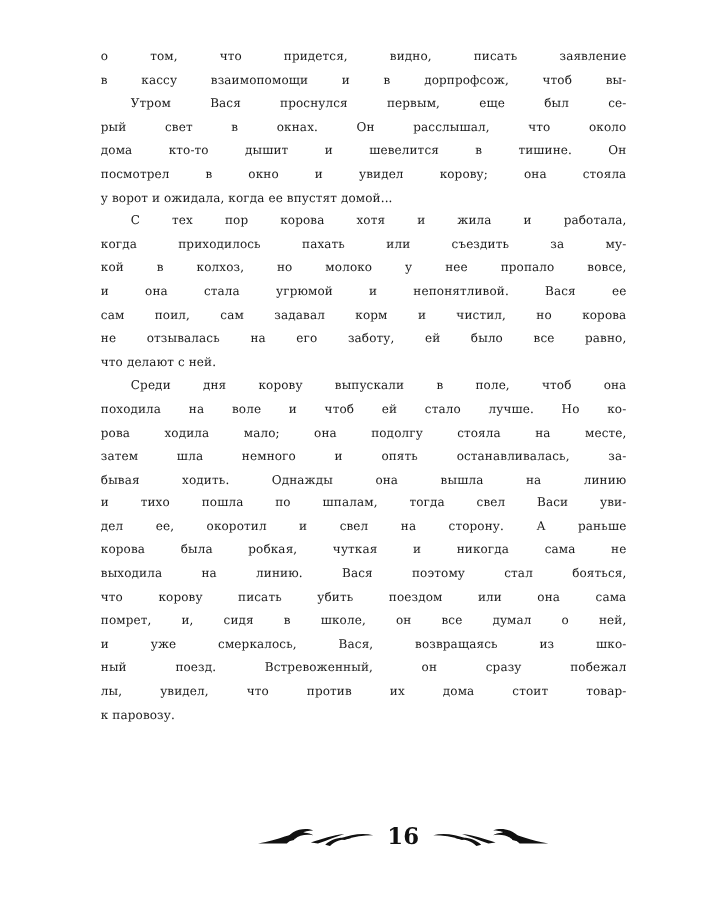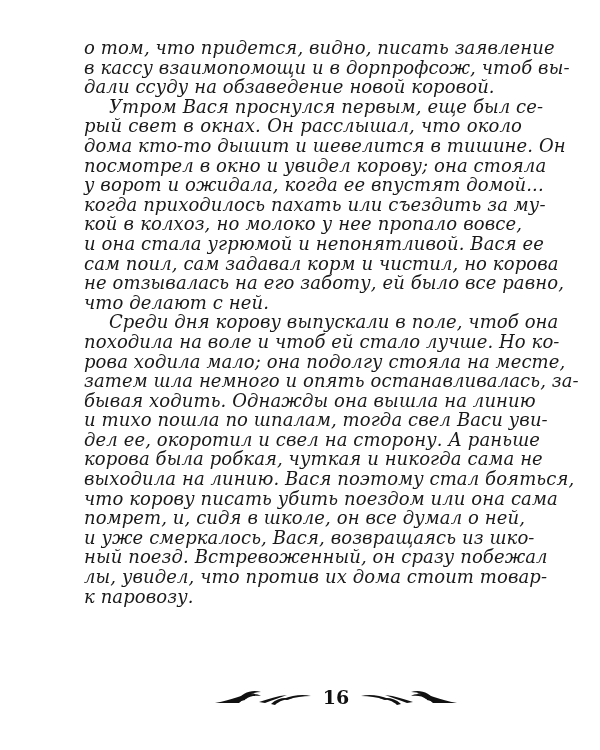--- a/index.html
+++ b/index.html
@@ -13,26 +13,25 @@
   }
   .page-text {
     position: absolute;
     left: 84px;
     top: 38px;
     width: 438px;
   }
   .line {
     height: 19.6px;
     line-height: 19.6px;
-    font-size: 18px;
+    font-size: 10px;
     white-space: nowrap;
     text-align: justify;
     text-align-last: justify;
     letter-spacing: 0.1px;
-    font-style: italic;
   }
   .line.indent { padding-left: 25px; }
   .line.last { text-align-last: left; }
   .footer {
     position: absolute;
     left: 0; width: 600px;
     top: 682px;
     height: 30px;
     display: flex;
     align-items: center;
@@ -50,32 +49,32 @@
   .ornament svg { display: block; }
 </style>
 </head>
 <body>
 
 <div class="page-text">
 
   <div>
     <div class="line">о том, что придется, видно, писать заявление</div>
     <div class="line">в кассу взаимопомощи и в дорпрофсож, чтоб вы-</div>
-    <div class="line last">дали ссуду на обзаведение новой коровой.</div>
   </div>
 
   <div>
     <div class="line indent">Утром Вася проснулся первым, еще был се-</div>
     <div class="line">рый свет в окнах. Он расслышал, что около</div>
     <div class="line">дома кто-то дышит и шевелится в тишине. Он</div>
     <div class="line">посмотрел в окно и увидел корову; она стояла</div>
     <div class="line last">у ворот и ожидала, когда ее впустят домой...</div>
   </div>
 
   <div>
+    <div class="line indent">С тех пор корова хотя и жила и работала,</div>
     <div class="line">когда приходилось пахать или съездить за му-</div>
     <div class="line">кой в колхоз, но молоко у нее пропало вовсе,</div>
     <div class="line">и она стала угрюмой и непонятливой. Вася ее</div>
     <div class="line">сам поил, сам задавал корм и чистил, но корова</div>
     <div class="line">не отзывалась на его заботу, ей было все равно,</div>
     <div class="line last">что делают с ней.</div>
   </div>
 
   <div>
     <div class="line indent">Среди дня корову выпускали в поле, чтоб она</div>

